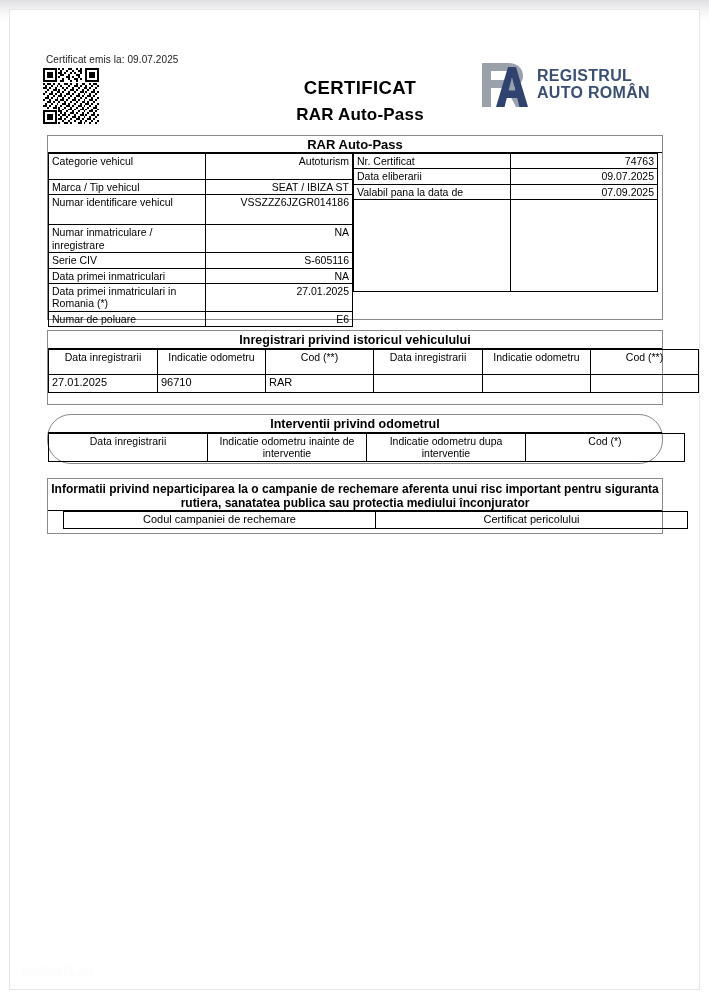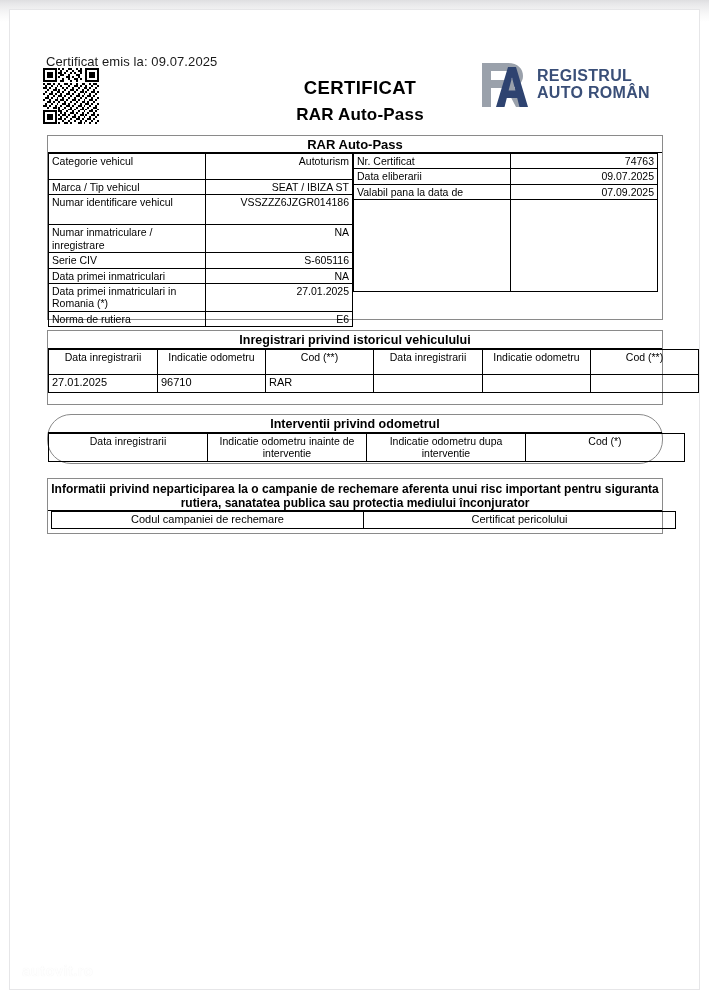--- a/index.html
+++ b/index.html
@@ -28,21 +28,21 @@
     height: 979px;
     background: #ffffff;
     box-shadow: 0 0 0 1px #e6e6e8;
   }
 
   
   .hdr-date {
     position: absolute;
     left: 36px;
     top: 44px;
-    font-size: 13px;
+    font-size: 10px;
     color: #1a1a1a;
     letter-spacing: .1px;
     white-space: nowrap;
   }
   .qr {
     position: absolute;
     left: 33px;
     top: 58px;
     width: 56px;
     height: 56px;
@@ -147,21 +147,21 @@
   #tbl-odo { left: 0; top: 18px; width: 610px; }
 
   
   #sec-recall { left: 37px; top: 468px; width: 616px; height: 56px; }
   #sec-recall .band {
     height: 32px;
     line-height: 1.18;
     padding-top: 3px;
     font-size: 12px;
   }
-  #tbl-recall { left: 3px; top: 32px; width: 610px; }
+  #tbl-recall { left: 15px; top: 32px; width: 610px; }
 
   .watermark {
     position: absolute;
     left: 12px;
     bottom: 10px;
     font-size: 15px;
     font-weight: bold;
     color: rgba(255,255,255,0.92);
     text-shadow: 0 0 1px rgba(0,0,0,0.07);
     letter-spacing: .3px;
@@ -455,21 +455,21 @@
             </tr>
             <tr style="height: 15px;">
               <td class="lbl">Data primei inmatriculari</td>
               <td class="val">NA</td>
             </tr>
             <tr style="height: 26px;">
               <td class="lbl">Data primei inmatriculari in Romania (*)</td>
               <td class="val">27.01.2025</td>
             </tr>
             <tr style="height: 15px;">
-              <td class="lbl">Norma de rutiera</td>
+              <td class="lbl">Numar de poluare</td>
               <td class="val">E6</td>
             </tr>
           </tbody>
     </table>
 
     <table class="doc-tbl" id="tbl-right">
       <tbody>
             <tr style="height: 15px;">
               <td class="lbl">Nr. Certificat</td>
               <td class="val">74763</td>

